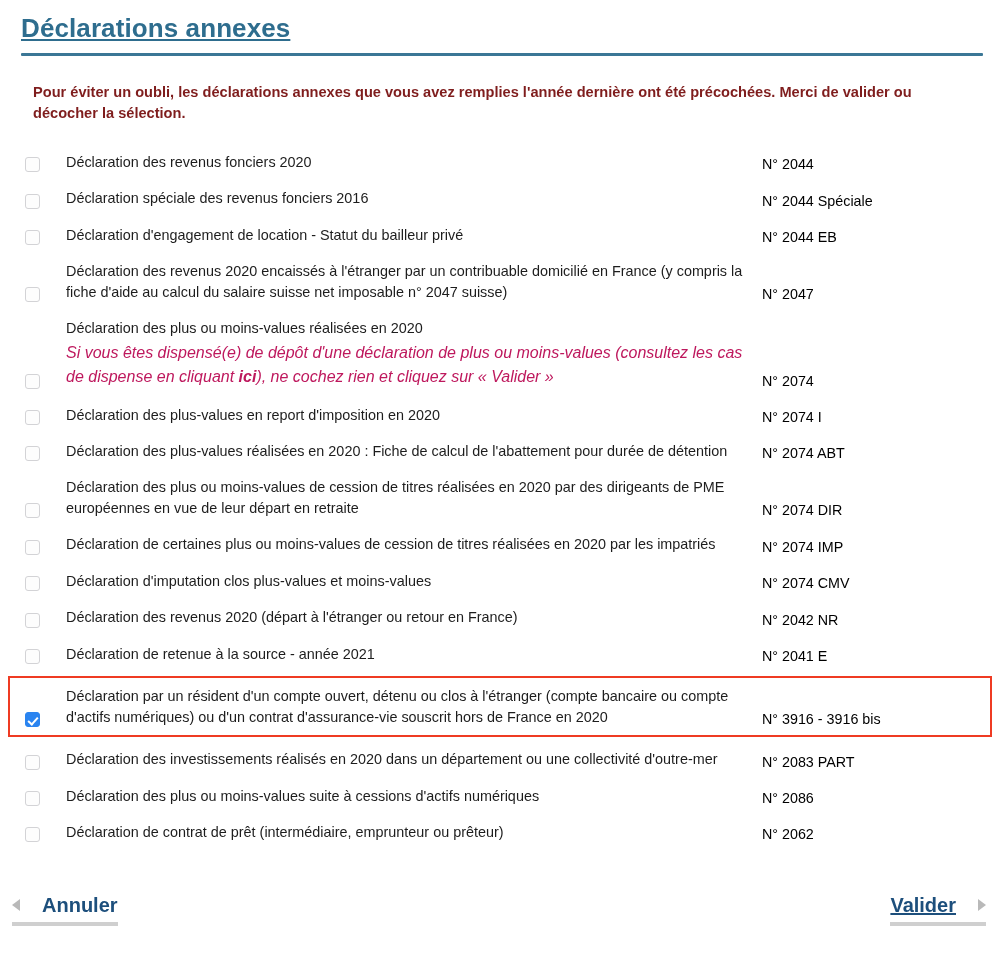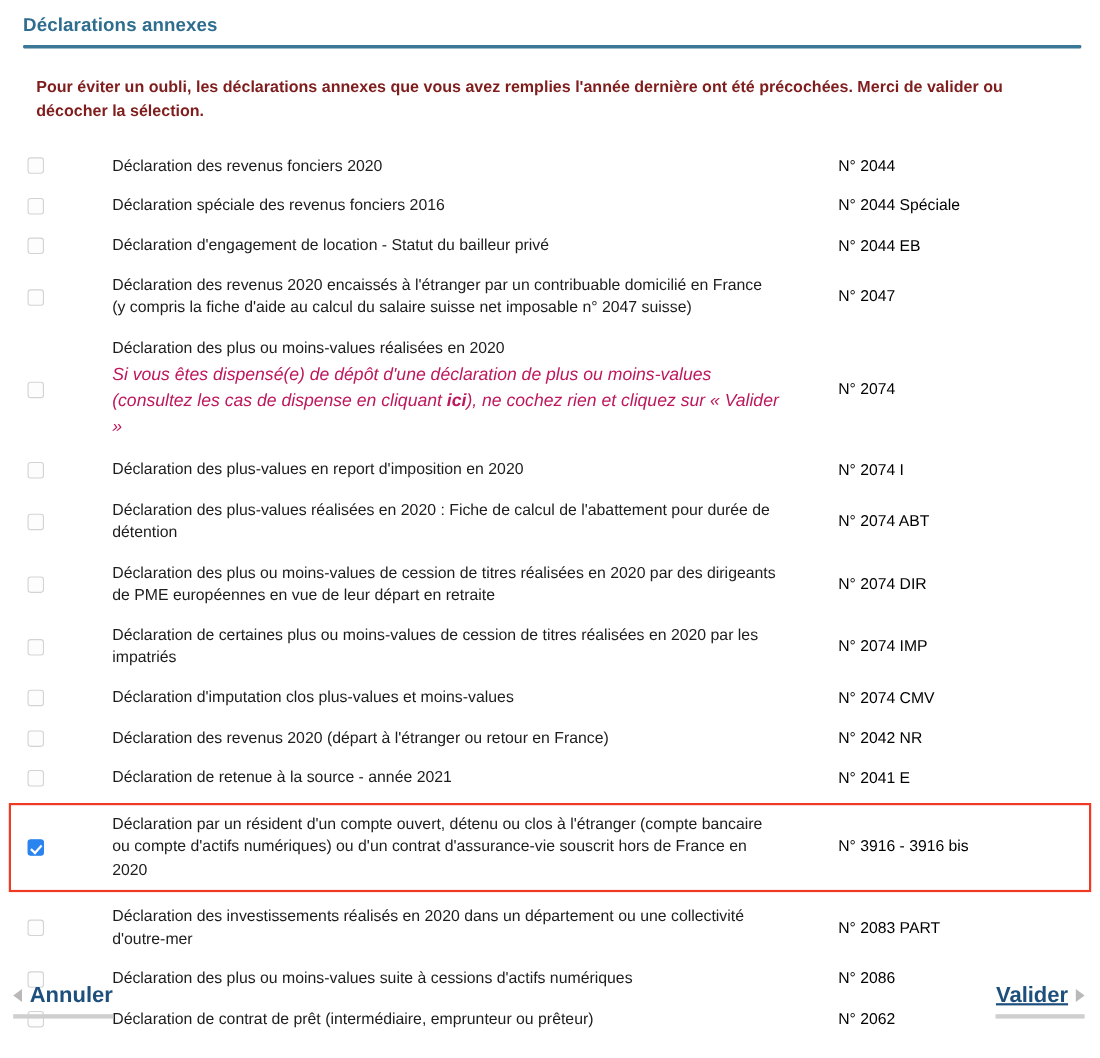--- a/index.html
+++ b/index.html
@@ -16,27 +16,28 @@
     font-family: "Liberation Sans", sans-serif;
     color: #1a1a1a;
     overflow: hidden;
   }
 
   
   .page-header {
     padding: 12px 0 0 20px;
   }
   .page-title {
-    font-size: 17px;
+    font-size: 26px;
     font-weight: bold;
     color: #2e6d8e;
     letter-spacing: 0.1px;
     line-height: 1.25;
     margin: 0;
     padding: 0 0 0 1px;
+    text-decoration: underline;
   }
   .title-rule {
     margin-top: 8px;
     margin-left: 1px;
     width: 962px;
     height: 3px;
     background: #3b7796;
     border-radius: 1px;
   }
 
@@ -51,26 +52,25 @@
   }
 
   
   .decl-list {
     margin: 20px 0 0 0;
     padding: 0;
     list-style: none;
   }
   .decl-row {
     display: flex;
-    align-items: center;
+    align-items: flex-end;
     padding: 6px 14px 6px 0;
     margin: 0 8px;
     border: 2px solid transparent;
     min-height: 32px;
-    gap: 36px;
   }
   .decl-row.highlight {
     border-color: #ef3b23;
     margin: 4px 8px 4px 8px;
     padding-top: 8px;
     padding-bottom: 8px;
   }
 
   .cb-cell {
     width: 56px;
@@ -141,21 +141,21 @@
     position: absolute;
     left: 0;
     right: 0;
     bottom: 22px;
     height: 46px;
   }
   .action {
     position: absolute;
     display: inline-flex;
     align-items: center;
-    gap: 7px;
+    gap: 22px;
     font-size: 20px;
     font-weight: bold;
     color: #1d4f7c;
     cursor: pointer;
     padding-bottom: 6px;
     border-bottom: 4px solid #cfcfcf;
     line-height: 1.1;
   }
   .action.cancel { left: 12px; }
   .action.submit { right: 14px; text-decoration: underline; }

